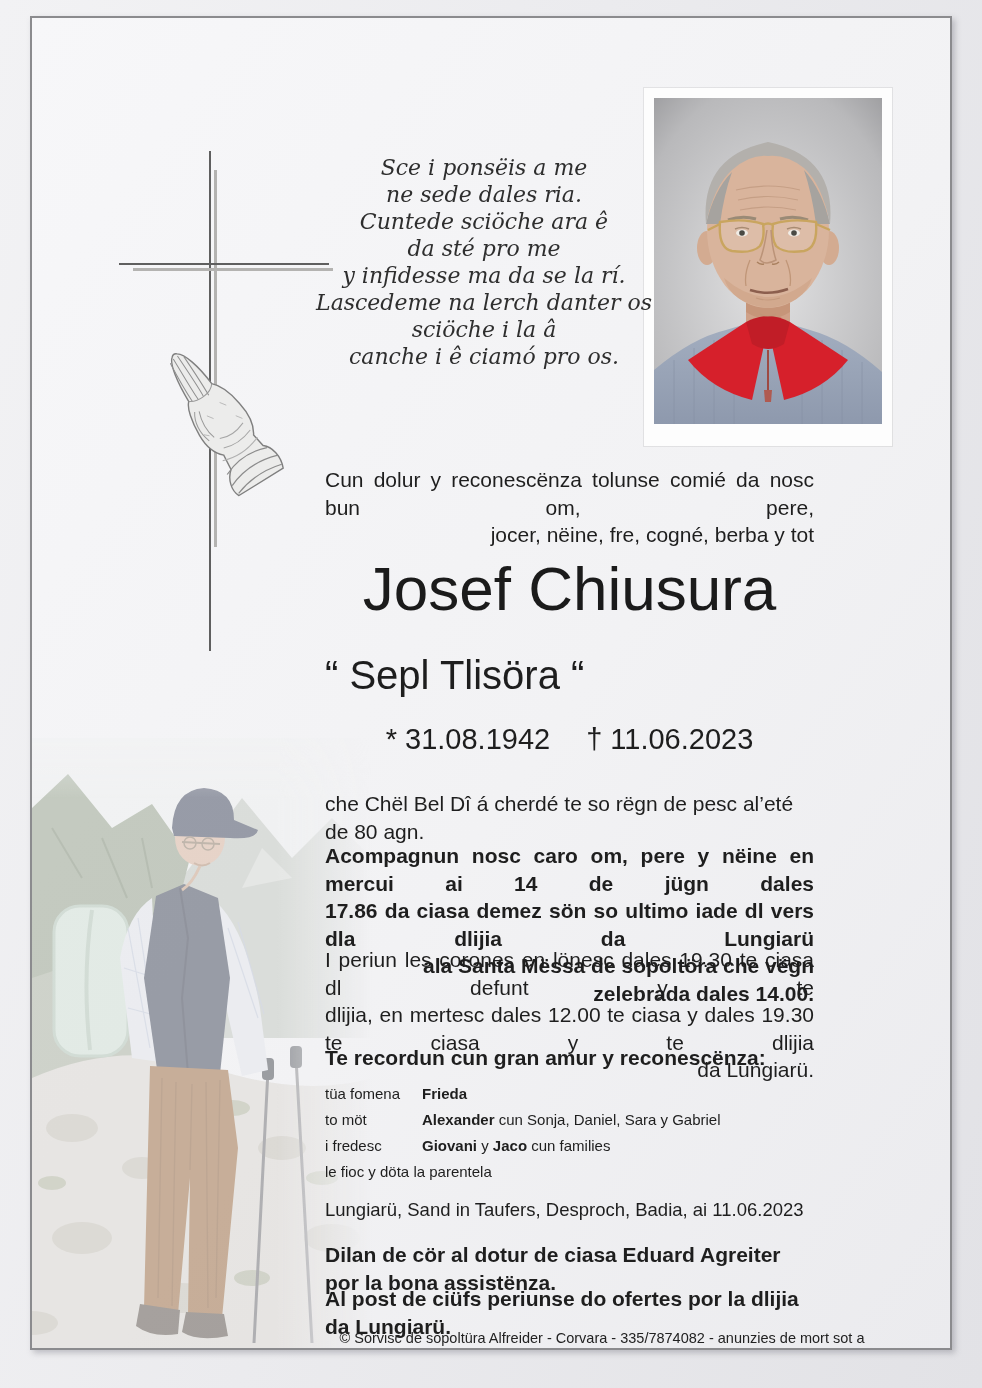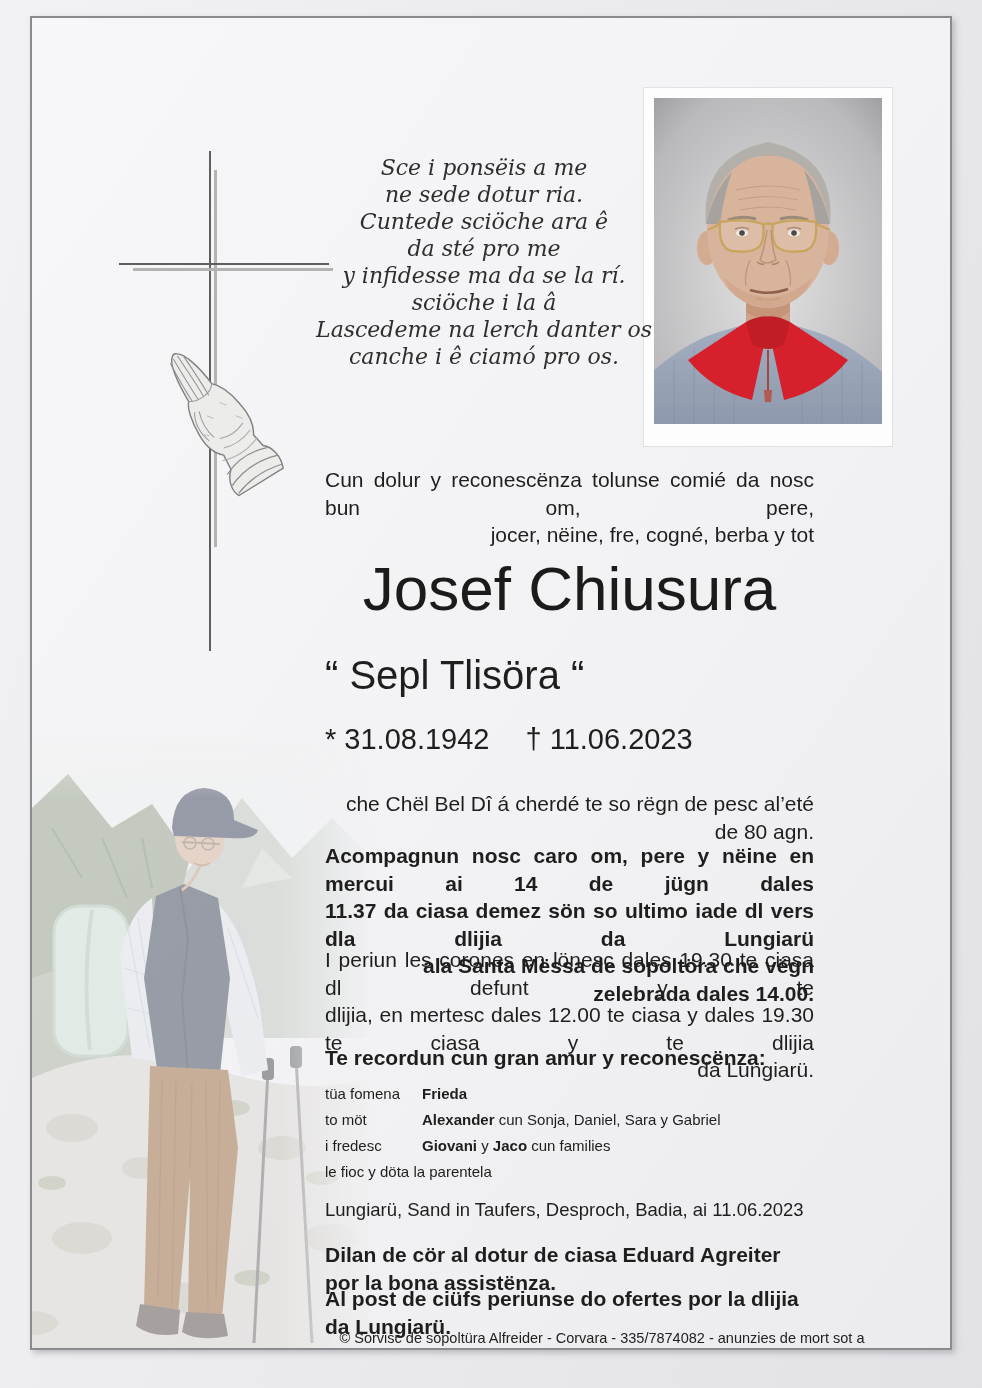--- a/index.html
+++ b/index.html
@@ -32,23 +32,23 @@
         font-size:22px;line-height:27px;color:#2e2e2e;}
   
   .col{position:absolute;left:293px;width:489px;}
   .para{font-size:21px;line-height:27.5px;}
   .j{text-align:justify;text-align-last:justify;}
   .last{text-align:right;}
   .b{font-weight:bold;}
   .intro{top:448px;}
   .name{top:538px;text-align:center;font-size:62px;line-height:66px;color:#1b1b1b;white-space:nowrap;}
   .nickname{top:634px;font-size:40px;line-height:46px;}
-  .dates{top:704px;font-size:29px;line-height:34px;}
+  .dates{top:704px;text-align:center;font-size:29px;line-height:34px;}
   .dates .gap{display:inline-block;width:36px;}
-  .ageline{top:772px;text-align:right;}
+  .ageline{top:772px;}
   .funeral{top:824px;font-weight:bold;}
   .rosary{top:928px;}
   .remheading{top:1026px;font-weight:bold;}
   .rows{top:1063px;font-size:15px;line-height:26px;}
   .frow{display:flex;}
   .frow .lbl{width:97px;flex:none;}
   .placedate{top:1181px;font-size:18.5px;}
   .thanks{top:1223px;font-weight:bold;}
   .offerings{top:1267px;font-weight:bold;}
   .footer{position:absolute;left:265px;top:1311px;width:610px;text-align:center;
@@ -237,45 +237,45 @@
       </g>
 
       <path d="M108,626 L148,632 L146,656 Q120,660 104,648 Z" fill="#5a5148"></path>
       <path d="M154,634 L192,636 L196,658 Q166,664 150,654 Z" fill="#5a5148"></path>
     </g>
       </g>
   </svg>
 
   <div class="poem">
     <div>Sce i ponsëis a me</div>
-    <div>ne sede dotur ria.</div>
+    <div>ne sede dales ria.</div>
     <div>Cuntede sciöche ara ê</div>
     <div>da sté pro me</div>
     <div>y infidesse ma da se la rí.</div>
+    <div>Lascedeme na lerch danter os</div>
     <div>sciöche i la â</div>
-    <div>Lascedeme na lerch danter os</div>
     <div>canche i ê ciamó pro os.</div>
   </div>
 
   <div class="col para intro">
     <div class="j">Cun dolur y reconescënza tolunse comié da nosc bun om, pere,</div>
     <div class="last">jocer, nëine, fre, cogné, berba y tot</div>
   </div>
 
   <div class="col name">Josef Chiusura</div>
   <div class="col nickname">“ Sepl Tlisöra “</div>
   <div class="col dates">
     <span>* 31.08.1942</span><span class="gap"></span><span>† 11.06.2023</span>
   </div>
 
   <div class="col para ageline">che Chël Bel Dî á cherdé te so rëgn de pesc al’eté de 80 agn.</div>
 
   <div class="col para funeral">
     <div class="j">Acompagnun nosc caro om, pere y nëine en mercui ai 14 de jügn dales</div>
-    <div class="j">11.37 da ciasa demez sön so ultimo iade dl vers dla dlijia da Lungiarü</div>
+    <div class="j">17.86 da ciasa demez sön so ultimo iade dl vers dla dlijia da Lungiarü</div>
     <div class="last">ala Santa Mëssa de sopoltöra che vëgn zelebrada dales 14.00.</div>
   </div>
 
   <div class="col para rosary">
     <div class="j">I periun les corones en lönesc dales 19.30 te ciasa dl defunt y te</div>
     <div class="j">dlijia, en mertesc dales 12.00 te ciasa y dales 19.30 te ciasa y te dlijia</div>
     <div class="last">da Lungiarü.</div>
   </div>
 
   <div class="col para remheading">Te recordun cun gran amur y reconescënza:</div>

